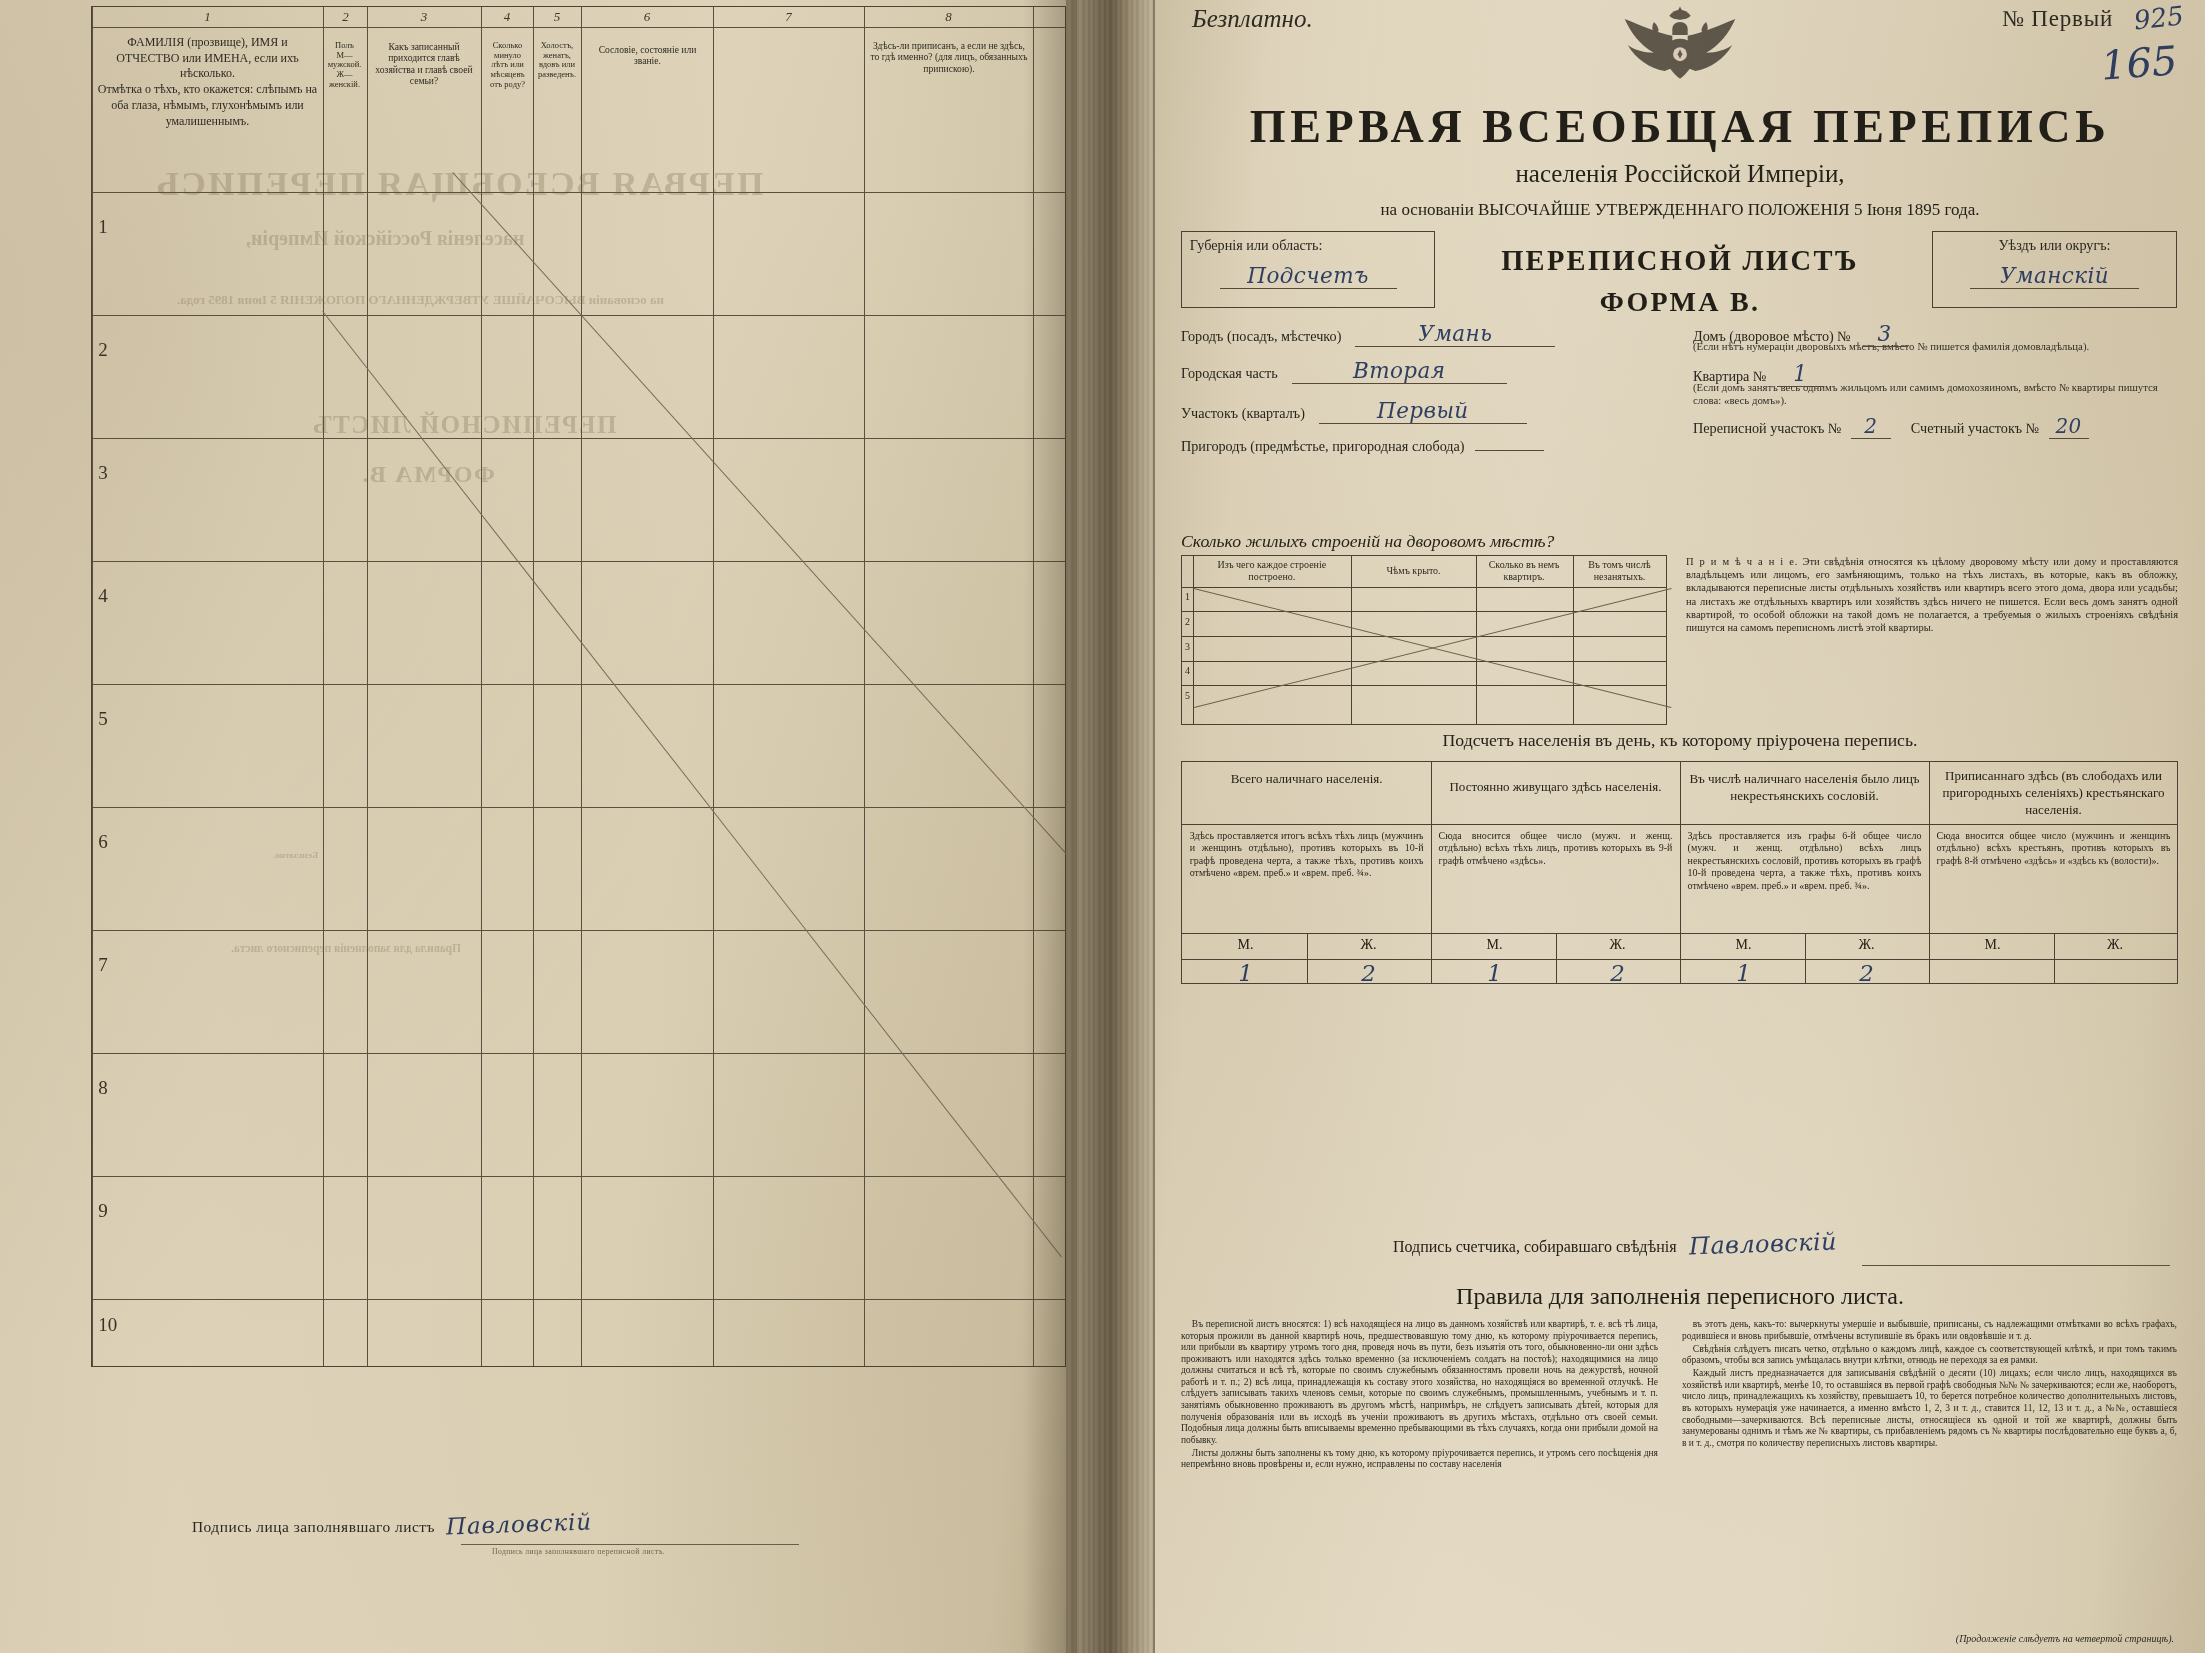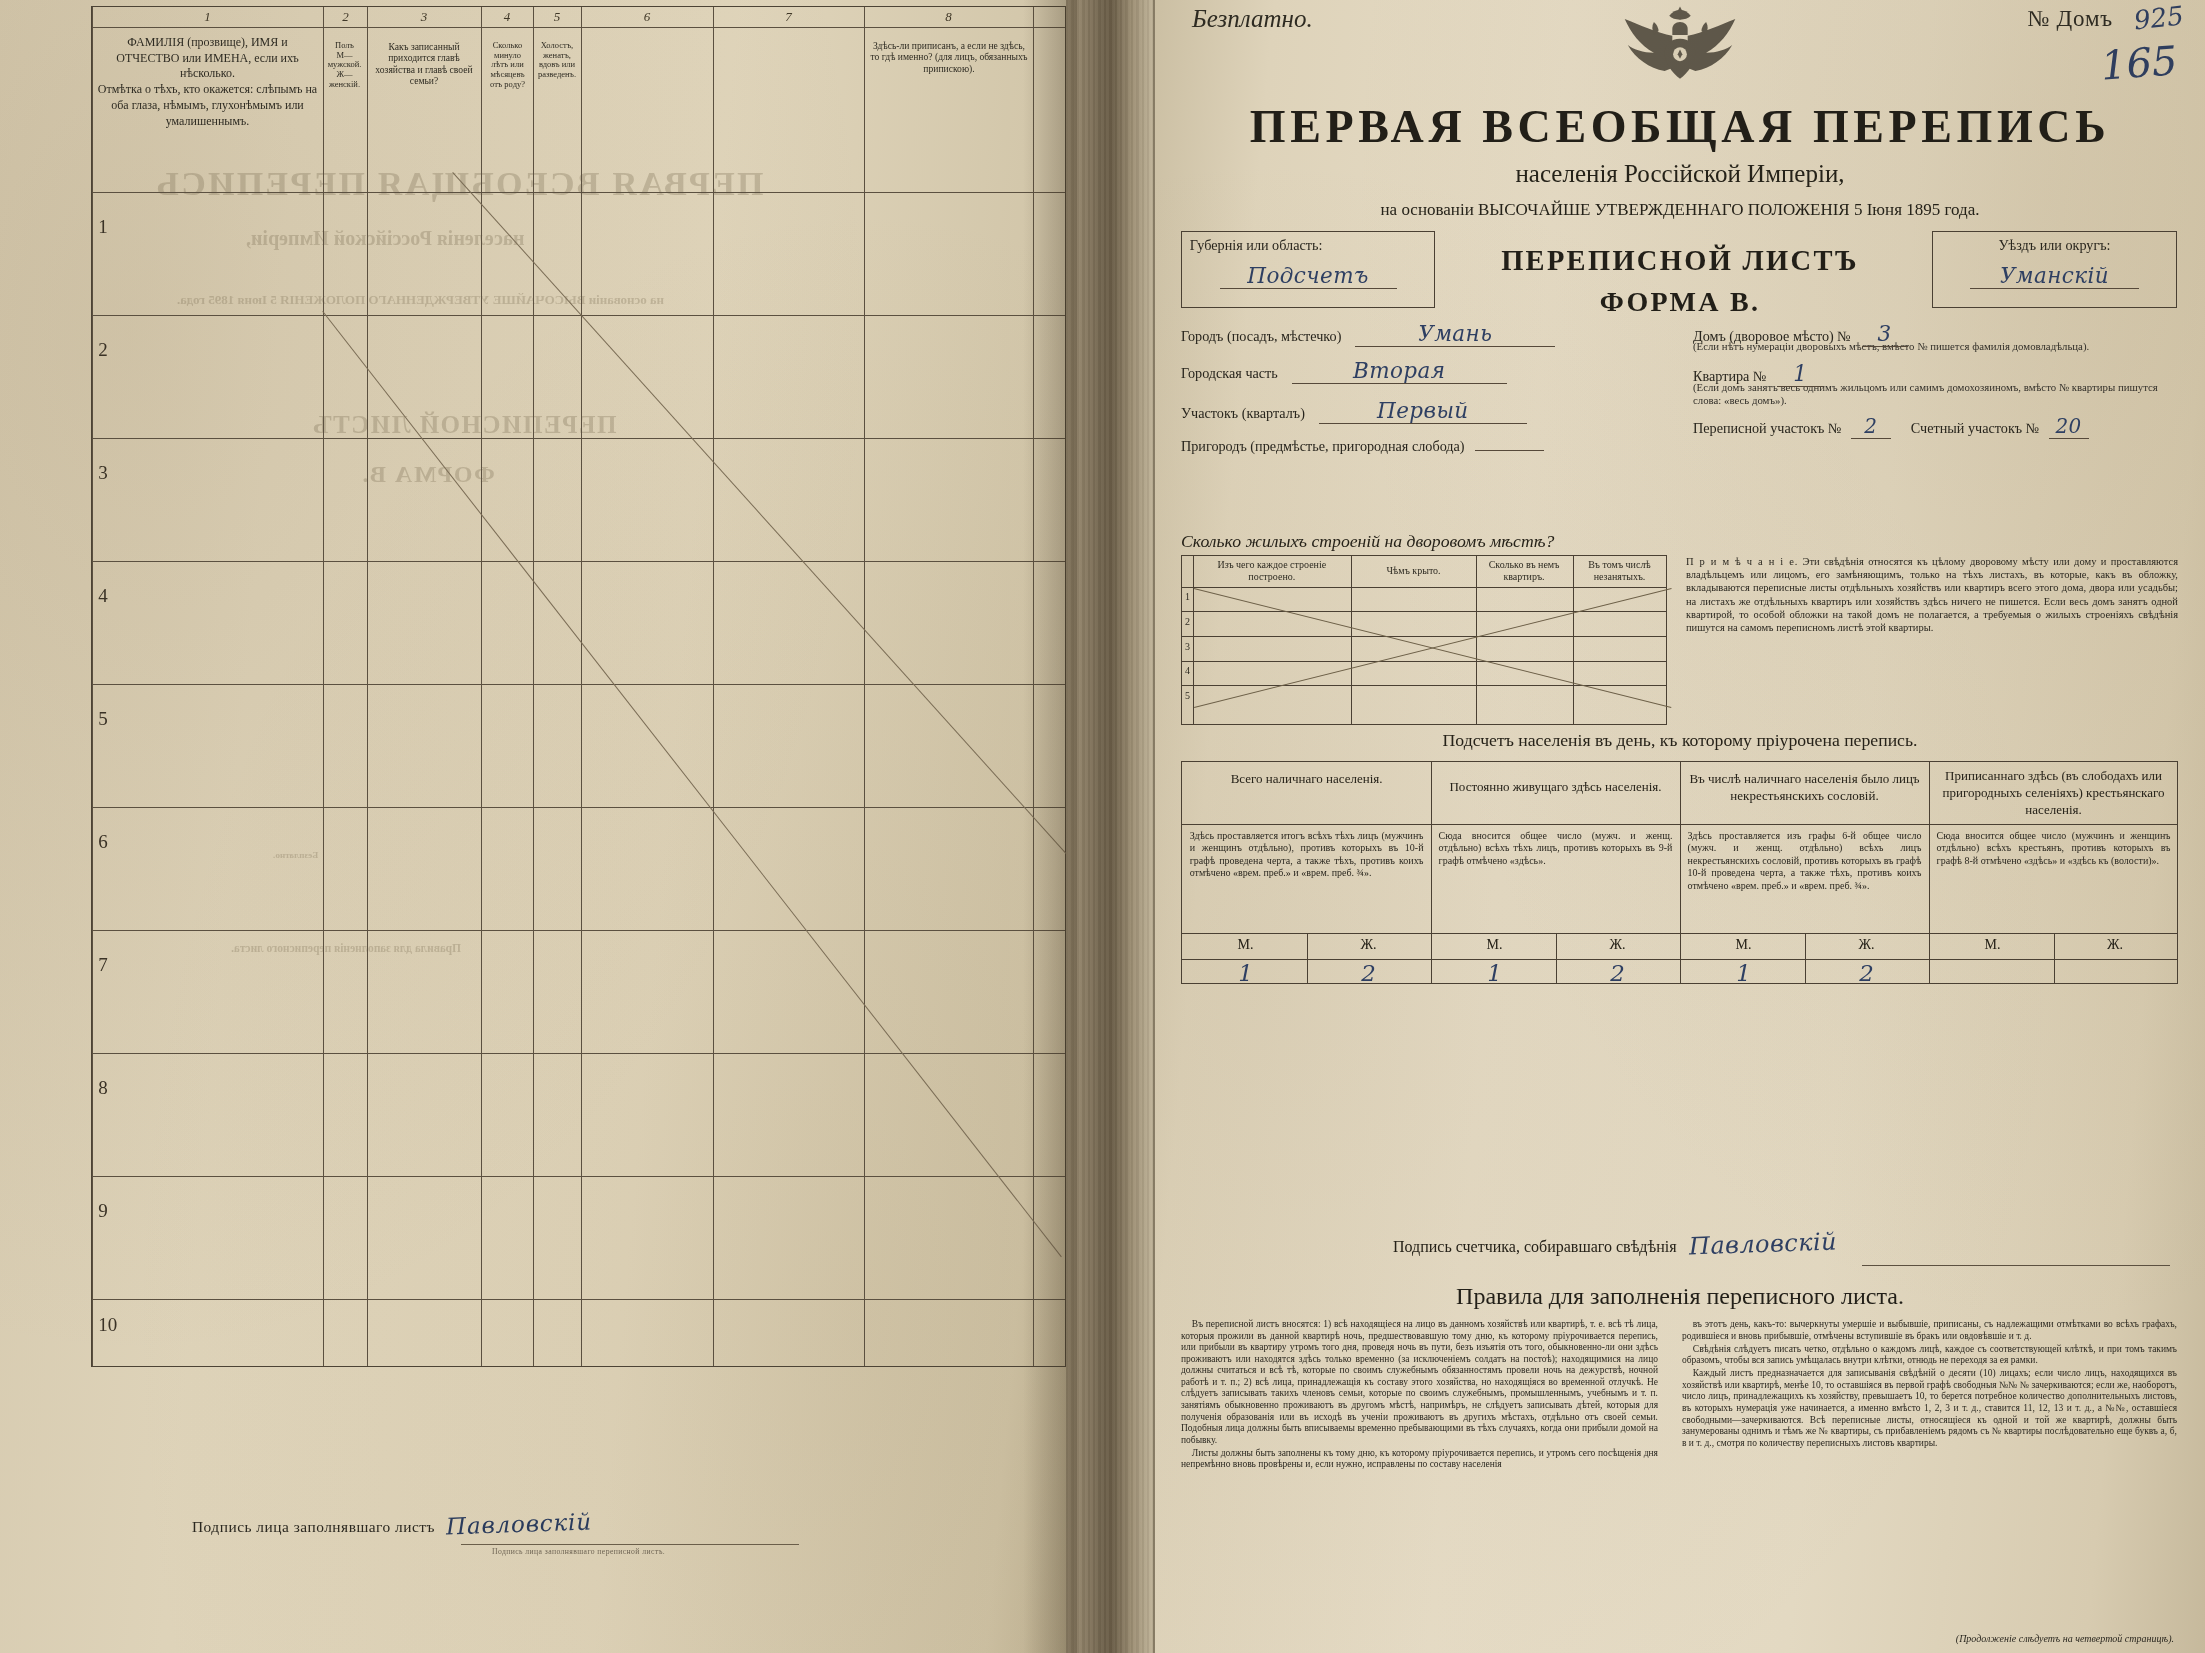--- a/index.html
+++ b/index.html
@@ -420,20 +420,23 @@
 Ж—женскій.</span>
       </div>
       <div class="hdr-cell small" style="left:276px; top:29px; width:112px; height:154px;">
         <span>Какъ записанный приходится главѣ хозяйства и главѣ своей семьи?</span>
       </div>
       <div class="hdr-cell tiny" style="left:390px; top:29px; width:51px; height:154px;">
         <span>Сколько минуло лѣтъ или мѣсяцевъ отъ роду?</span>
       </div>
       <div class="hdr-cell tiny" style="left:442px; top:29px; width:46px; height:154px;">
         <span>Холостъ, женатъ, вдовъ или разведенъ.</span>
+      </div>
+      <div class="hdr-cell small" style="left:490px; top:32px; width:131px; height:151px;">
+        <span>Сословіе, состояніе или званіе.</span>
       </div>
       <div class="hdr-cell small" style="left:773px; top:28px; width:168px; height:155px;">
         <span>Здѣсь-ли приписанъ, а если не здѣсь, то гдѣ именно? (для лицъ, обязанныхъ припискою).</span>
       </div>
 
       <div class="rownum" style="top:209px;">1</div>
       <div class="rownum" style="top:332px;">2</div>
       <div class="rownum" style="top:455px;">3</div>
       <div class="rownum" style="top:578px;">4</div>
       <div class="rownum" style="top:701px;">5</div>
@@ -492,21 +495,21 @@
         </g>
         <g fill="#d8cdb4">
           <circle cx="100" cy="68" r="9"></circle>
         </g>
         <g fill="#3b352a">
           <path d="M100 62 l3 6 -3 6 -3-6z"></path>
         </g>
       </svg>
     </div>
 
-    <div class="r-abs listno">№ Домъ</div>
+    <div class="r-abs listno">№ Первый</div>
     <div class="listno-hand">925</div>
     <div class="listno-hand2">165</div>
 
     <div class="r-abs title-main">ПЕРВАЯ ВСЕОБЩАЯ ПЕРЕПИСЬ</div>
     <div class="r-abs title-sub1">населенія Россійской Имперіи,</div>
     <div class="r-abs title-sub2">на основаніи ВЫСОЧАЙШЕ УТВЕРЖДЕННАГО ПОЛОЖЕНІЯ 5 Іюня 1895 года.</div>
     <div class="r-abs form-title">ПЕРЕПИСНОЙ ЛИСТЪ</div>
     <div class="r-abs form-title2">ФОРМА В.</div>
 
     <div class="r-abs boxed" style="left:26px; top:231px; width:254px; height:77px;">

